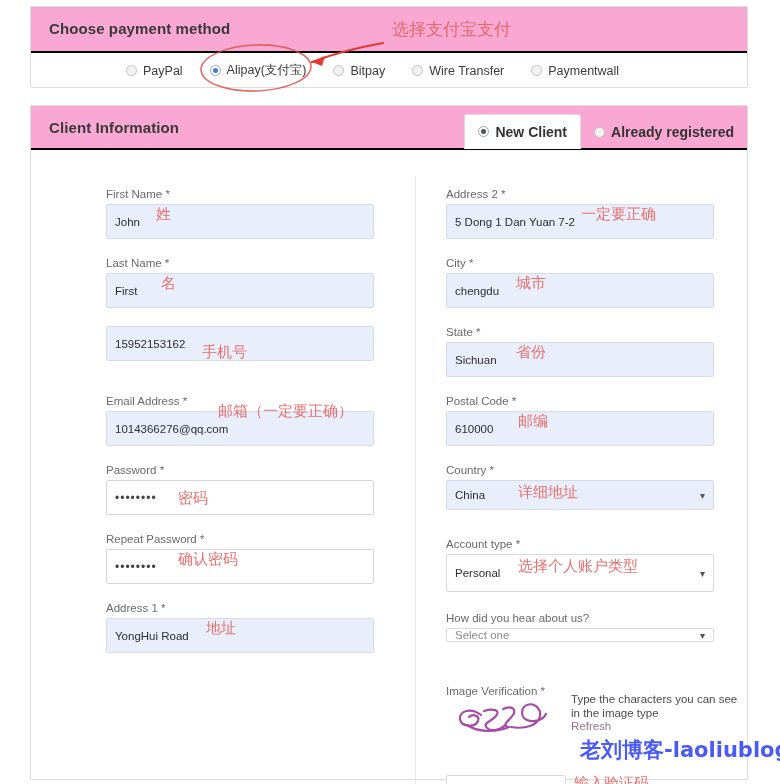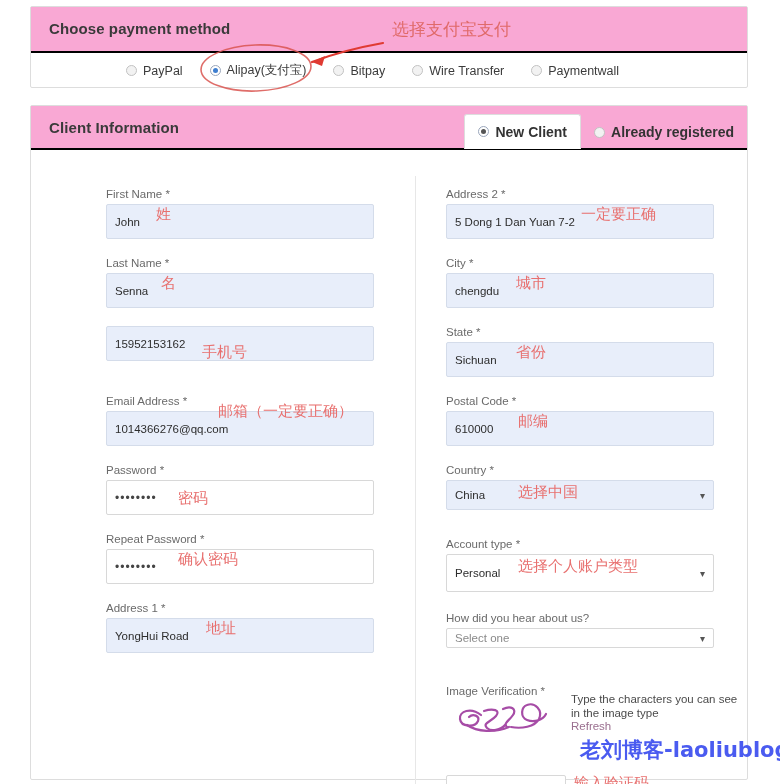--- a/index.html
+++ b/index.html
@@ -268,21 +268,21 @@
         <div class="flabel">First Name *</div>
         <div class="fbox filled">
           <span>John</span>
         </div>
         <div class="cn" style="left:50px;top:17px">姓</div>
       </div>
 
       <div class="field" style="top:107px">
         <div class="flabel">Last Name *</div>
         <div class="fbox filled">
-          <span>Senna</span>
+          <span>First</span>
         </div>
         <div class="cn" style="left:55px;top:17px">名</div>
       </div>
 
       <div class="field" style="top:176px">
         <div class="fbox filled">
           <span>15952153162</span>
         </div>
         <div class="cn" style="left:96px;top:17px">手机号</div>
       </div>
@@ -353,34 +353,34 @@
           <span>610000</span>
         </div>
         <div class="cn" style="left:72px;top:17px">邮编</div>
       </div>
 
       <div class="field" style="top:314px">
         <div class="flabel">Country *</div>
         <div class="fbox filled sel" style="height:30px">
           <span>China</span>
         </div>
-        <div class="cn" style="left:72px;top:19px">选择中国</div>
+        <div class="cn" style="left:72px;top:19px">详细地址</div>
       </div>
 
       <div class="field" style="top:388px">
         <div class="flabel">Account type *</div>
         <div class="fbox sel" style="height:38px">
           <span>Personal</span>
         </div>
         <div class="cn" style="left:72px;top:19px">选择个人账户类型</div>
       </div>
 
       <div class="field" style="top:462px">
         <div class="flabel">How did you hear about us?</div>
-        <div class="fbox sel" style="height:20px">
+        <div class="fbox sel" style="height:14px">
           <span class="ph">Select one</span>
         </div>
       </div>
 
       <div class="field" style="top:535px">
         <div class="flabel">Image Verification *</div>
         <div class="cap-wrap">
           <svg class="cap-img" viewBox="0 0 110 38">
             <g fill="none" stroke="#a64ca6" stroke-width="2.2" stroke-linecap="round">
               <path d="M30 18 C20 10, 8 14, 9 22 C10 30, 24 31, 27 24 C29 19, 22 16, 18 20"></path>

